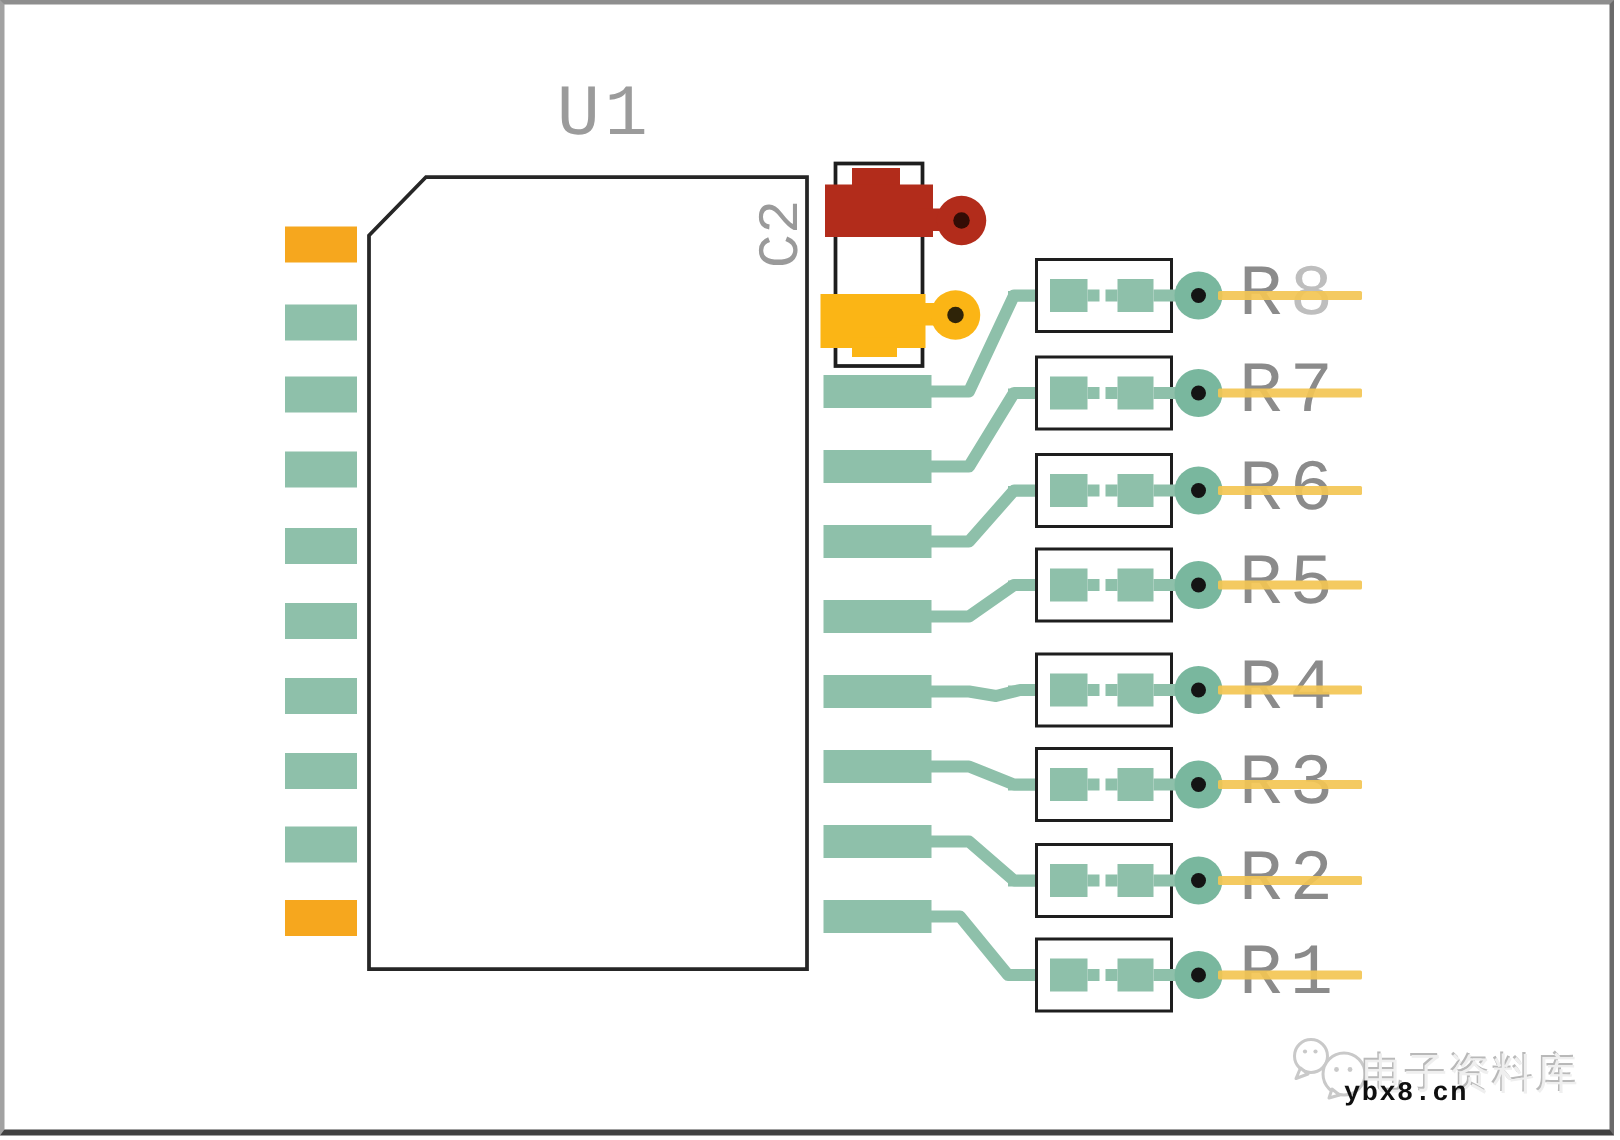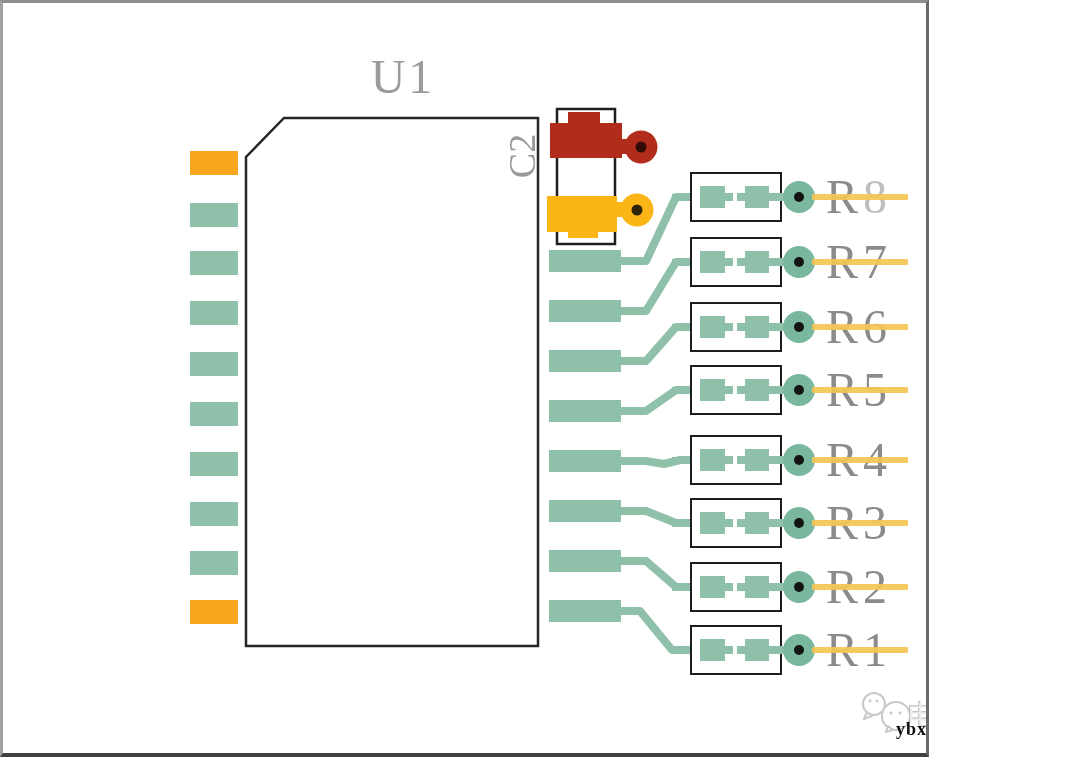--- a/index.html
+++ b/index.html
@@ -1,17 +1,17 @@
 <!DOCTYPE html>
 <html><head>
 <meta charset="utf-8">
 <style>
   html,body{margin:0;padding:0;background:#fff;}
-  #stage{position:relative;width:929px;height:760px;background:#ffffff;overflow:hidden;
-         font-family:Liberation Serif, serif;}
+  #stage{position:relative;width:1076px;height:760px;background:#ffffff;overflow:hidden;
+         font-family:Liberation Mono, monospace;}
   
   .frame{position:absolute;left:0;top:0;right:0;bottom:3px;
          border-top:3px solid #8e8e8e;border-left:3px solid #a2a2a2;
          border-right:3px solid #6b6b6b;border-bottom:4px solid #414141;
          pointer-events:none;}
   svg.overlay{position:absolute;left:0;top:0;width:1080px;height:760px;}
 
   
   .u1-label{position:absolute;left:358px;top:52px;width:90px;height:50px;
             font-size:48px;line-height:50px;letter-spacing:3px;color:#9b9b9b;text-align:center;}

